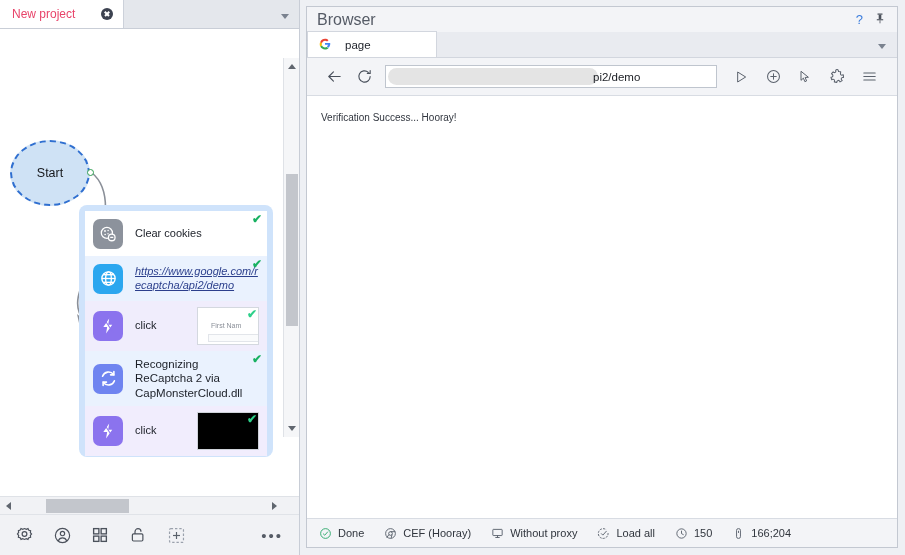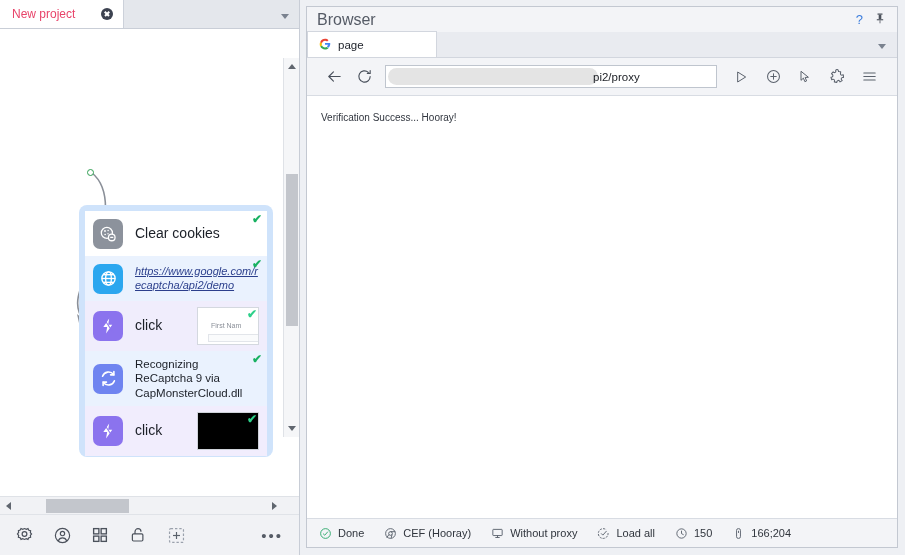--- a/index.html
+++ b/index.html
@@ -131,21 +131,21 @@
     flex: 0 0 auto;
     display: flex; align-items: center; justify-content: center;
     color: #fff;
   }
   .ic-cookie { background: #8c929c; }
   .ic-globe  { background: #2ba7ef; }
   .ic-bolt   { background: #8b73ee; }
   .ic-sync   { background: #6f84f0; }
 
   .node-text {
-    font-size: 14px;
+    font-size: 11px;
     color: #1b1f27;
     line-height: 1.25;
     flex: 1;
   }
   .node-text.link {
     color: #2b3f8c;
     text-decoration: underline;
     font-size: 11px;
     word-break: break-all;
     font-style: italic;
@@ -282,21 +282,21 @@
     background: #e9ebf0;
     display: flex; align-items: flex-end;
     position: relative;
     border-bottom: 1px solid #d2d6de;
   }
   .bw-tab {
     height: 26px;
     width: 130px;
     background: #ffffff;
     display: flex; align-items: center;
-    gap: 7px;
+    gap: 14px;
     padding: 6px 11px;
     border: 1px solid #d2d6de;
     border-bottom: none;
   }
   .bw-tab-label { font-size: 11.5px; color: #22262e; }
   .bw-tabs-caret {
     position: absolute; right: 11px; bottom: 8px;
     width: 0; height: 0;
     border-left: 4.5px solid transparent;
     border-right: 4.5px solid transparent;
@@ -387,20 +387,23 @@
     </div>
 
     <div class="canvas-wrap">
       <div class="canvas">
 
         <svg width="300" height="500" style="position:absolute;left:0;top:0;pointer-events:none">
           <path d="M 92 144 C 112 160 108 200 92 232 C 78 262 72 278 84 291" stroke="#8a8f98" stroke-width="1.6" fill="none"></path>
           <polygon points="84,291 77,285 79,294" fill="#8a8f98"></polygon>
         </svg>
 
+        <div class="start-node">
+          <span class="start-label">Start</span>
+        </div>
         <span class="port port-start"></span>
         <span class="port port-in"></span>
 
         <div class="group-box">
 
           <div class="node white">
             <span class="node-icon ic-cookie">
               <svg width="18" height="18" viewBox="0 0 24 24" fill="none">
                 <circle cx="10.5" cy="10.5" r="7.4" stroke="#fff" stroke-width="1.7"></circle>
                 <circle cx="8" cy="8" r="1.2" fill="#fff"></circle>
@@ -446,21 +449,21 @@
 
           <div class="node tint">
             <span class="node-icon ic-sync">
               <svg width="19" height="19" viewBox="0 0 24 24" fill="none" stroke="#fff" stroke-width="2" stroke-linecap="round">
                 <path d="M4.5 9.2A8 8 0 0 1 18.4 7"></path>
                 <path d="M19.5 14.8A8 8 0 0 1 5.6 17"></path>
                 <polyline points="18.8,3.2 18.8,7.4 14.6,7.4"></polyline>
                 <polyline points="5.2,20.8 5.2,16.6 9.4,16.6"></polyline>
               </svg>
             </span>
-            <span class="node-text two-line">Recognizing ReCaptcha 9 via CapMonsterCloud.dll</span>
+            <span class="node-text two-line">Recognizing ReCaptcha 2 via CapMonsterCloud.dll</span>
             <span class="check">✔</span>
           </div>
 
           <div class="node lav2">
             <span class="node-icon ic-bolt">
               <svg width="18" height="18" viewBox="0 0 24 24">
                 <path d="M13.6 2 5.8 13.4h5.1L9.4 22l8.2-11.8h-5.4z" fill="#fff"></path>
                 <line x1="7" y1="3" x2="19" y2="21" stroke="#8b73ee" stroke-width="1.4"></line>
               </svg>
             </span>
@@ -564,21 +567,21 @@
           </svg>
         </span>
         <span class="nav-btn">
           <svg width="17" height="17" viewBox="0 0 24 24" fill="none" stroke="currentColor" stroke-width="1.6" stroke-linecap="round">
             <path d="M20 12a8 8 0 1 1-2.6-5.9"></path>
               <polyline points="20,3.6 20,7.6 16,7.6"></polyline>
           </svg>
         </span>
         <span class="url-field">
           <span class="url-redact"></span>
-          <span class="url-text">pi2/proxy</span>
+          <span class="url-text">pi2/demo</span>
         </span>
         <span class="tool-btn">
           <svg width="16" height="16" viewBox="0 0 24 24" fill="none" stroke="currentColor" stroke-width="1.5" stroke-linejoin="round">
             <polygon points="7,4.5 19,12 7,19.5"></polygon>
           </svg>
         </span>
         <span class="tool-btn">
           <svg width="17" height="17" viewBox="0 0 24 24" fill="none" stroke="currentColor" stroke-width="1.5">
             <circle cx="12" cy="12" r="8.4"></circle>
               <line x1="12" y1="7.6" x2="12" y2="16.4"></line>

